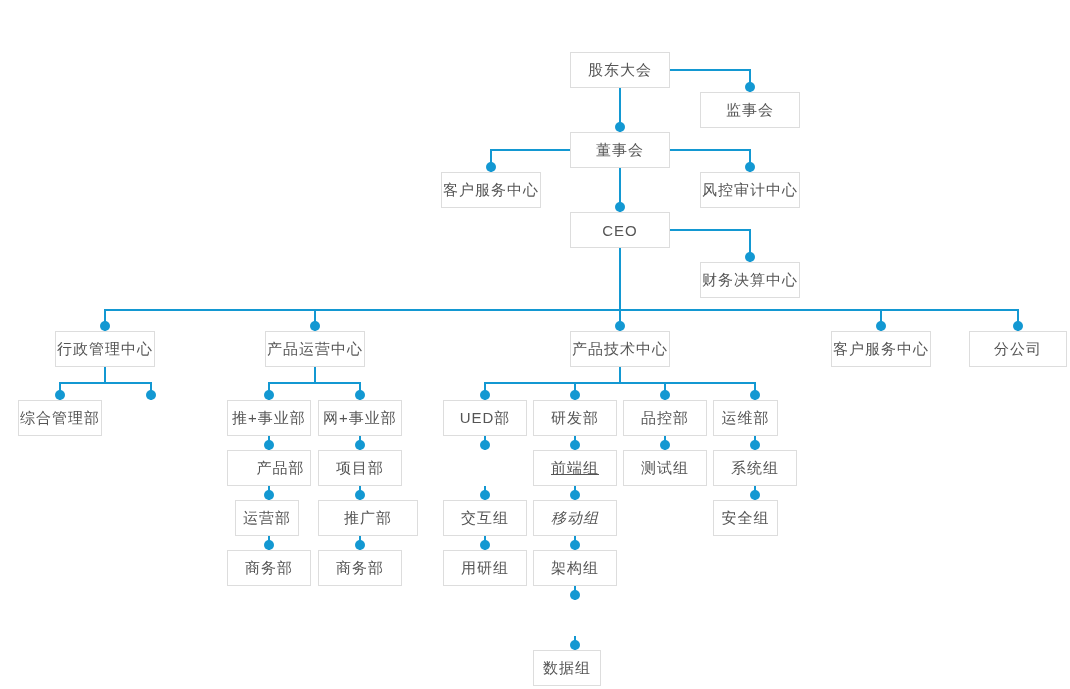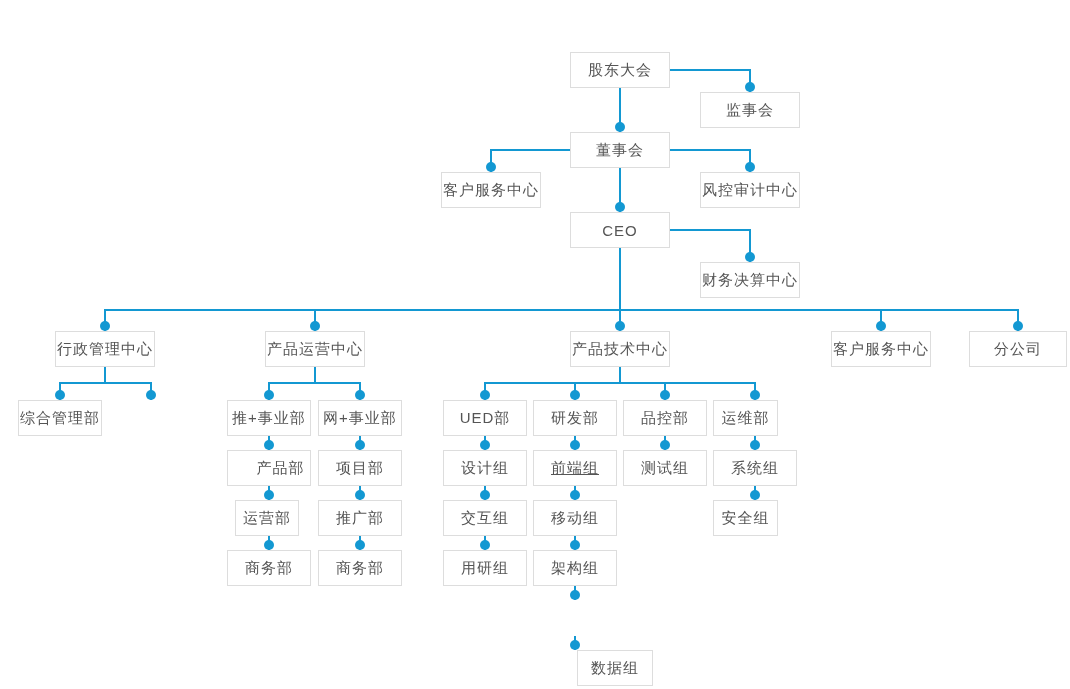--- a/index.html
+++ b/index.html
@@ -100,34 +100,33 @@
     <div class="node" style="left: 969px; top: 331px; width: 98px;">分公司</div>
     <div class="node" style="left: 18px; top: 400px; width: 84px;">综合管理部</div>
     <div class="node" style="left: 227px; top: 400px; width: 84px;">推+事业部</div>
     <div class="node" style="left: 318px; top: 400px; width: 84px;">网+事业部</div>
     <div class="node" style="left: 443px; top: 400px; width: 84px;">UED部</div>
     <div class="node" style="left: 533px; top: 400px; width: 84px;">研发部</div>
     <div class="node" style="left: 623px; top: 400px; width: 84px;">品控部</div>
     <div class="node" style="left: 713px; top: 400px; width: 65px;">运维部</div>
     <div class="node" style="left: 227px; top: 450px; width: 84px; padding-left: 23px;">产品部</div>
     <div class="node" style="left: 318px; top: 450px; width: 84px;">项目部</div>
-    <div class="node" style="left: 443px; top: 450px; width: 84px;">设计组</div>
     <div class="node" style="left: 533px; top: 450px; width: 84px; text-decoration: underline;">前端组</div>
     <div class="node" style="left: 623px; top: 450px; width: 84px;">测试组</div>
     <div class="node" style="left: 713px; top: 450px; width: 84px;">系统组</div>
     <div class="node" style="left: 235px; top: 500px; width: 64px;">运营部</div>
-    <div class="node" style="left: 318px; top: 500px; width: 84px;">推广部</div>
+    <div class="node" style="left: 318px; top: 500px; width: 100px;">推广部</div>
     <div class="node" style="left: 443px; top: 500px; width: 84px;">交互组</div>
-    <div class="node" style="left: 533px; top: 500px; width: 84px;">移动组</div>
+    <div class="node" style="left: 533px; top: 500px; width: 84px; font-style: italic;">移动组</div>
     <div class="node" style="left: 713px; top: 500px; width: 65px;">安全组</div>
     <div class="node" style="left: 227px; top: 550px; width: 84px;">商务部</div>
     <div class="node" style="left: 318px; top: 550px; width: 84px;">商务部</div>
     <div class="node" style="left: 443px; top: 550px; width: 84px;">用研组</div>
     <div class="node" style="left: 533px; top: 550px; width: 84px;">架构组</div>
-    <div class="node" style="left: 533px; top: 650px; width: 76px; margin-left: 44px;">数据组</div>
+    <div class="node" style="left: 533px; top: 650px; width: 68px;">数据组</div>
     <div class="dot" style="left: 615px; top: 122px;"></div>
     <div class="dot" style="left: 615px; top: 202px;"></div>
     <div class="dot" style="left: 745px; top: 82px;"></div>
     <div class="dot" style="left: 486px; top: 162px;"></div>
     <div class="dot" style="left: 745px; top: 162px;"></div>
     <div class="dot" style="left: 745px; top: 252px;"></div>
     <div class="dot" style="left: 100px; top: 321px;"></div>
     <div class="dot" style="left: 310px; top: 321px;"></div>
     <div class="dot" style="left: 615px; top: 321px;"></div>
     <div class="dot" style="left: 876px; top: 321px;"></div>

